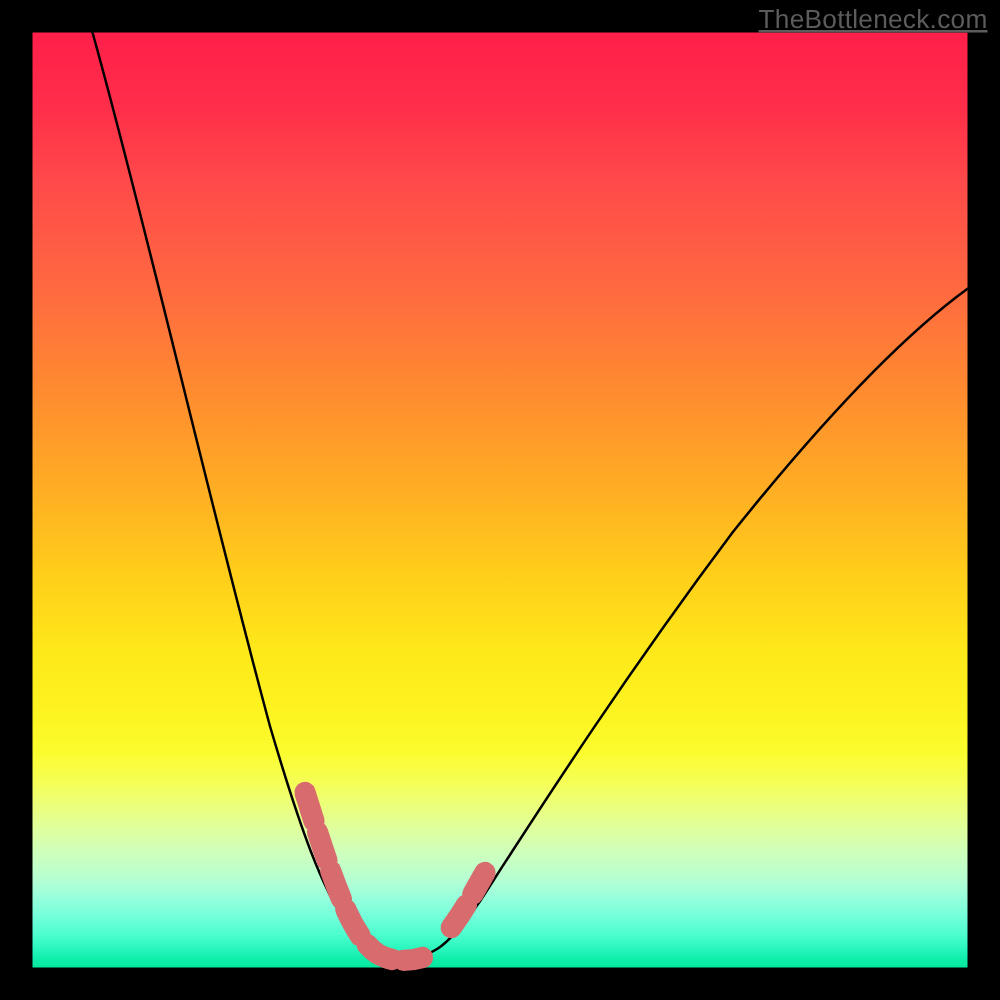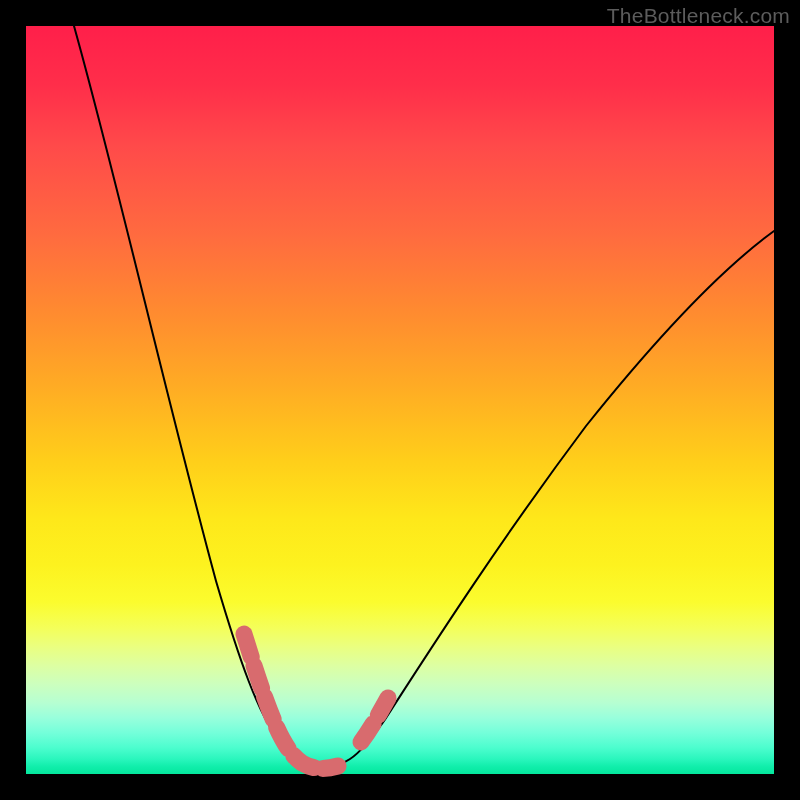--- a/index.html
+++ b/index.html
@@ -51,20 +51,21 @@
   }
   .watermark {
     position: absolute;
     top: 4px;
     right: 10px;
     color: #5c5c5c;
     font-size: 21px;
     font-weight: 400;
     letter-spacing: 0.2px;
     user-select: none;
+    text-decoration: underline;
   }
   svg.curve {
     position: absolute;
     top: 26px;
     left: 26px;
     width: 748px;
     height: 748px;
     overflow: visible;
   }
 </style>

